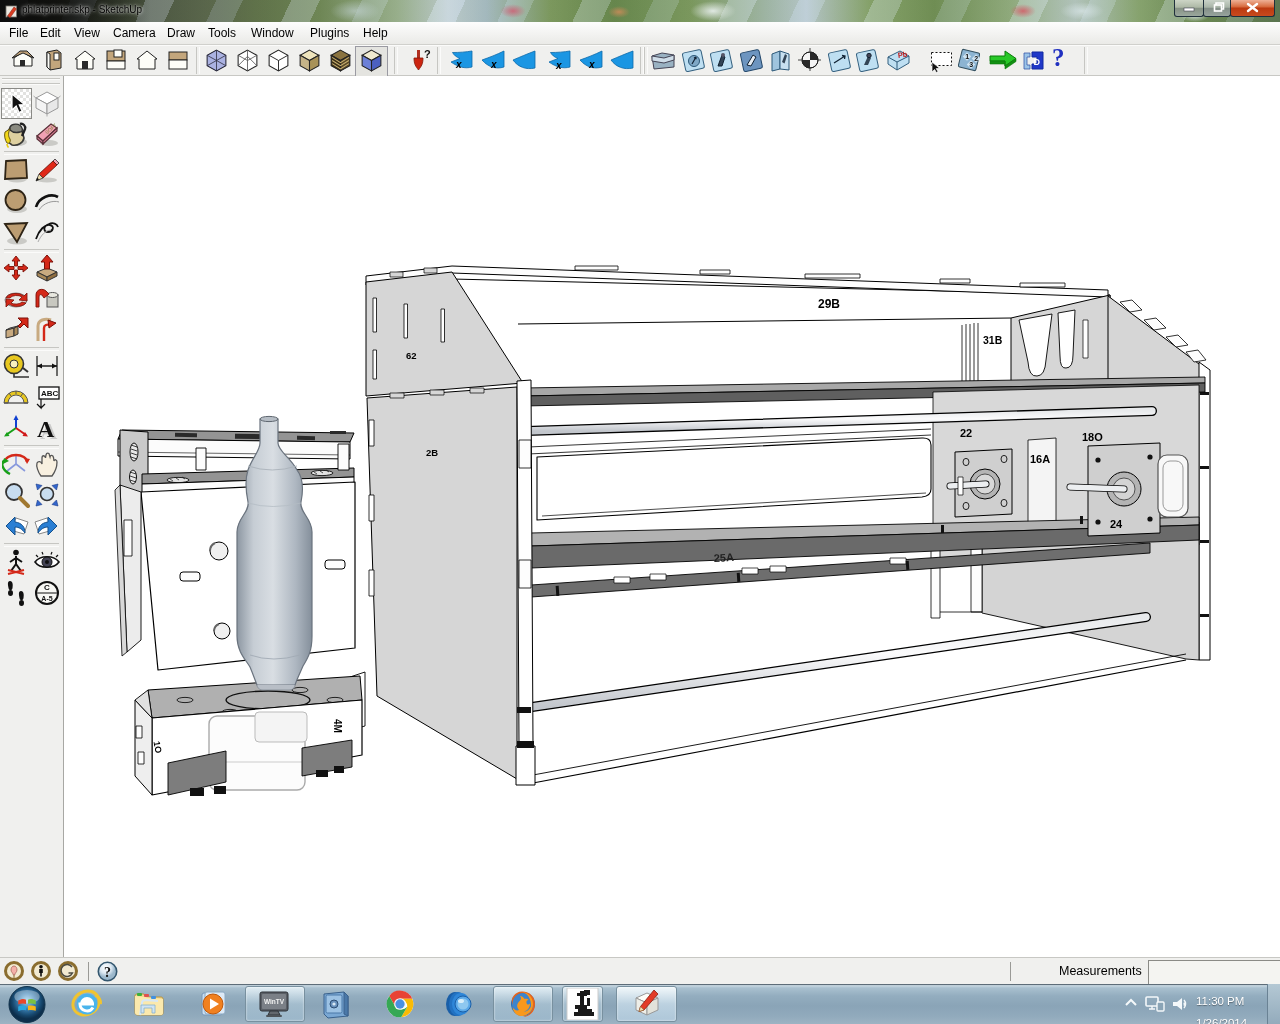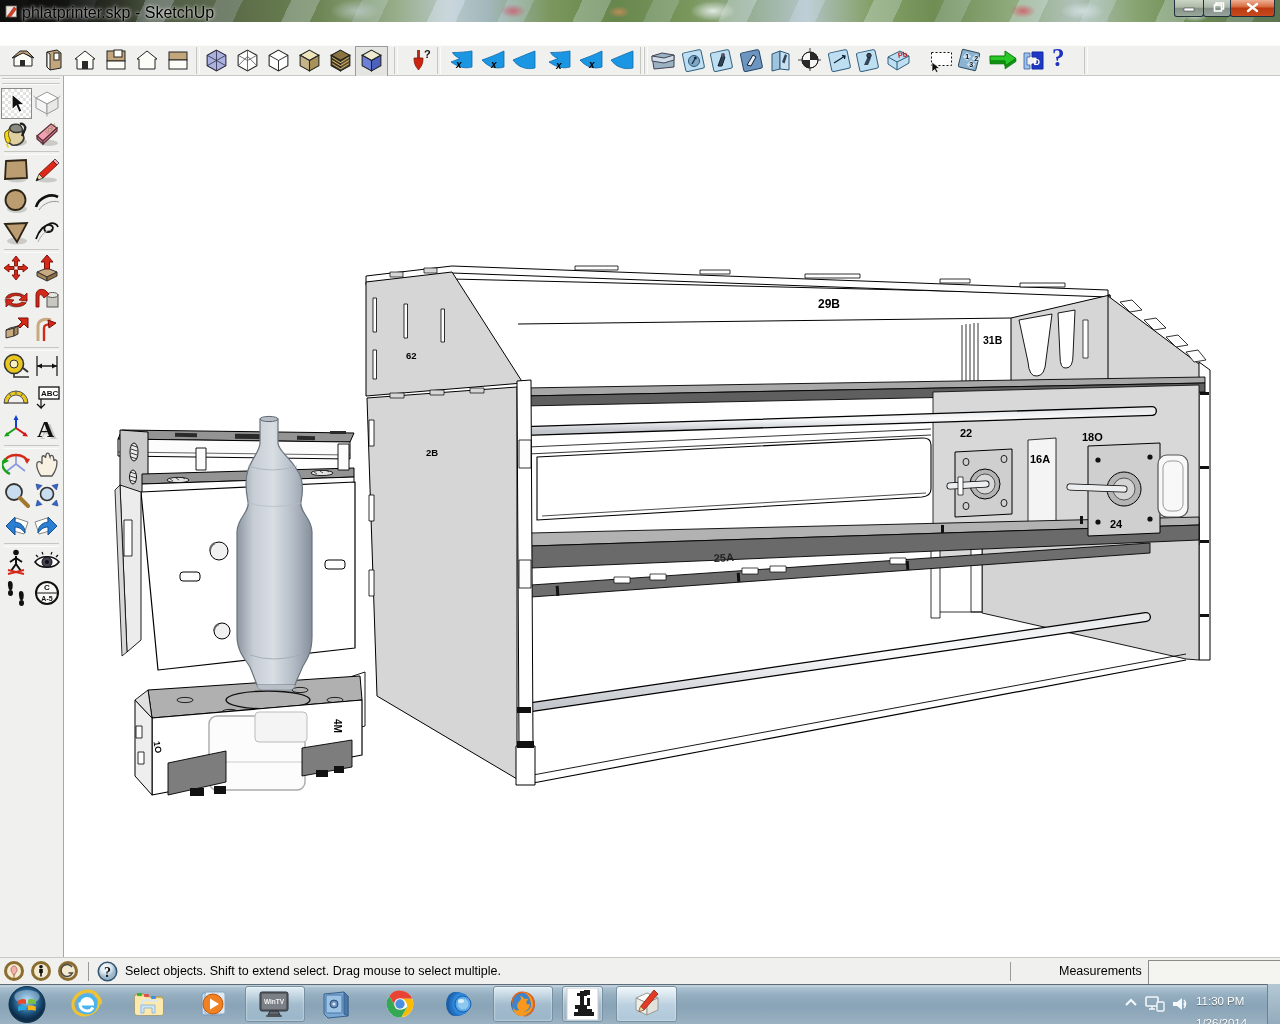--- a/index.html
+++ b/index.html
@@ -3,21 +3,21 @@
 <meta charset="utf-8">
 <style>
 html,body{margin:0;padding:0}
 #screen{position:relative;width:1280px;height:1024px;overflow:hidden;background:#fff;font-family:"Liberation Sans",sans-serif}
 .abs{position:absolute}
 #titlebar{position:absolute;left:0;top:0;width:1280px;height:22px;
 background:linear-gradient(90deg,#0b0b0b 0%,#131311 3%,#2c3026 7%,#474f3c 12%,#555f46 16%,#5f7048 20%,#6d8452 25%,#9db390 31%,#c3d0d4 35%,#a9bdc8 38%,#7e9a5e 43%,#648448 48%,#7d9a5e 54%,#a4b9ac 60%,#bccbd2 63%,#88a46a 68%,#6e8c50 73%,#94ae80 79%,#b8c8c4 84%,#8aa670 89%,#67844e 94%,#5a7450 100%)}
 #titlebar::after{content:"";position:absolute;left:0;top:0;width:1280px;height:22px;
 background:repeating-linear-gradient(115deg,rgba(215,230,240,0.30) 0 26px,rgba(120,150,110,0.12) 26px 64px,rgba(200,220,235,0.22) 64px 88px,rgba(100,130,90,0.10) 88px 132px)}
 #titlebar .blob{position:absolute;border-radius:50%;z-index:2}
-#titletext{position:absolute;left:22px;top:4px;z-index:3;font-size:16px;color:#000;text-shadow:0 0 4px rgba(255,255,255,0.85),0 0 2px rgba(255,255,255,0.7)}
+#titletext{position:absolute;left:22px;top:4px;z-index:3;font-size:10px;color:#000;text-shadow:0 0 4px rgba(255,255,255,0.85),0 0 2px rgba(255,255,255,0.7)}
 #capbtns{position:absolute;right:5px;top:0;width:101px;height:17px;z-index:4}
 .cap{position:absolute;top:0;height:17px;border:1px solid #20303c;border-top:none;box-sizing:border-box}
 #menubar{position:absolute;left:0;top:22px;width:1280px;height:22px;background:linear-gradient(180deg,#fdfdfd,#eaeae7);border-bottom:1px solid #d0d0cc}
 #menubar span{position:absolute;top:4px;font-size:12px;color:#000}
 #toolbar{position:absolute;left:0;top:45px;width:1280px;height:31px;background:#f0f0ee}
 #palette{position:absolute;left:0;top:76px;width:63px;height:881px;background:#f0f0ee;border-right:1px solid #a8a8a4}
 #canvas{position:absolute;left:64px;top:76px;width:1216px;height:880px;background:#ffffff}
 #statusbar{position:absolute;left:0;top:957px;width:1280px;height:27px;background:#f0f0ee;border-top:1px solid #c8c8c4}
 #taskbar{position:absolute;left:0;top:984px;width:1280px;height:40px;
 background:linear-gradient(180deg,#2d3c48 0%,#c8d8e2 4%,#a9c0cf 10%,#93adbf 30%,#8aa4b7 55%,#91aabc 80%,#9db3c3 100%)}
@@ -59,20 +59,31 @@
           </svg>
     </div>
     <div class="cap" style="left:56px;width:45px;border-radius:0 0 3px 3px;background:linear-gradient(180deg,#eeb095 0%,#d96f43 40%,#bc3a10 52%,#c84a1e 100%)">
       <svg width="43" height="15" viewBox="0 0 43 15">
             <path d="M17 4 L26 11 M26 4 L17 11" stroke="#fff" stroke-width="2.4" stroke-linecap="round"></path>
           </svg>
     </div>
   </div>
 </div>
 
+<div id="menubar">
+  <span style="left:9px">File</span>
+  <span style="left:40px">Edit</span>
+  <span style="left:74px">View</span>
+  <span style="left:113px">Camera</span>
+  <span style="left:167px">Draw</span>
+  <span style="left:208px">Tools</span>
+  <span style="left:251px">Window</span>
+  <span style="left:310px">Plugins</span>
+  <span style="left:363px">Help</span>
+</div>
 
 <div id="toolbar">
 <div style="position:absolute;left:0;top:0;width:1280px;height:1px;background:#fbfbfa"></div>
 <div style="position:absolute;left:0;top:30px;width:1280px;height:1px;background:#c8c8c4"></div>
 
 <svg class="ticon" style="left:10px" width="26" height="24" viewBox="0 0 26 24">
  <polygon points="4,10 13,4 22,10 22,18 4,18" fill="#fdfdf8" stroke="#222"></polygon>
  <polygon points="2,10 10,3 17,3 24,10 13,5" fill="#bfa076" stroke="#222"></polygon>
  <rect x="10" y="12" width="5" height="6" fill="#2a2a2a"></rect>
 </svg>
@@ -711,21 +722,20 @@
     <circle cx="10.5" cy="10.5" r="9.2" fill="url(#qgrad)" stroke="#33566e" stroke-width="1.6"></circle>
     <defs>
           <radialGradient id="qgrad" cx="0.4" cy="0.3">
             <stop offset="0" stop-color="#ffffff"></stop>
             <stop offset="0.6" stop-color="#dce8f2"></stop>
             <stop offset="1" stop-color="#9cb8cc"></stop>
           </radialGradient>
         </defs>
     <text x="10.5" y="15.5" font-size="14" font-weight="bold" text-anchor="middle" fill="#111" font-family="Liberation Serif,serif">?</text>
   </svg>
-  <div class="abs" style="left:125px;top:6px;font-size:12.5px;color:#000">Select objects. Shift to extend select. Drag mouse to select multiple.</div>
   <div class="abs" style="left:1010px;top:4px;width:1px;height:19px;background:#9a9a96"></div>
   <div class="abs" style="left:1059px;top:6px;font-size:12.5px;color:#000000">Measurements</div>
   <div class="abs" style="left:1148px;top:2px;width:132px;height:23px;background:#f4f4f1;border-left:1px solid #8a8a86;border-top:1px solid #8a8a86"></div>
 </div>
 
 <div id="taskbar">
 
   <div class="tbtn" style="left:245px;width:60px"></div>
   <div class="tbtn" style="left:493px;width:60px"></div>
   <div class="tbtn" style="left:562px;width:41px"></div>

